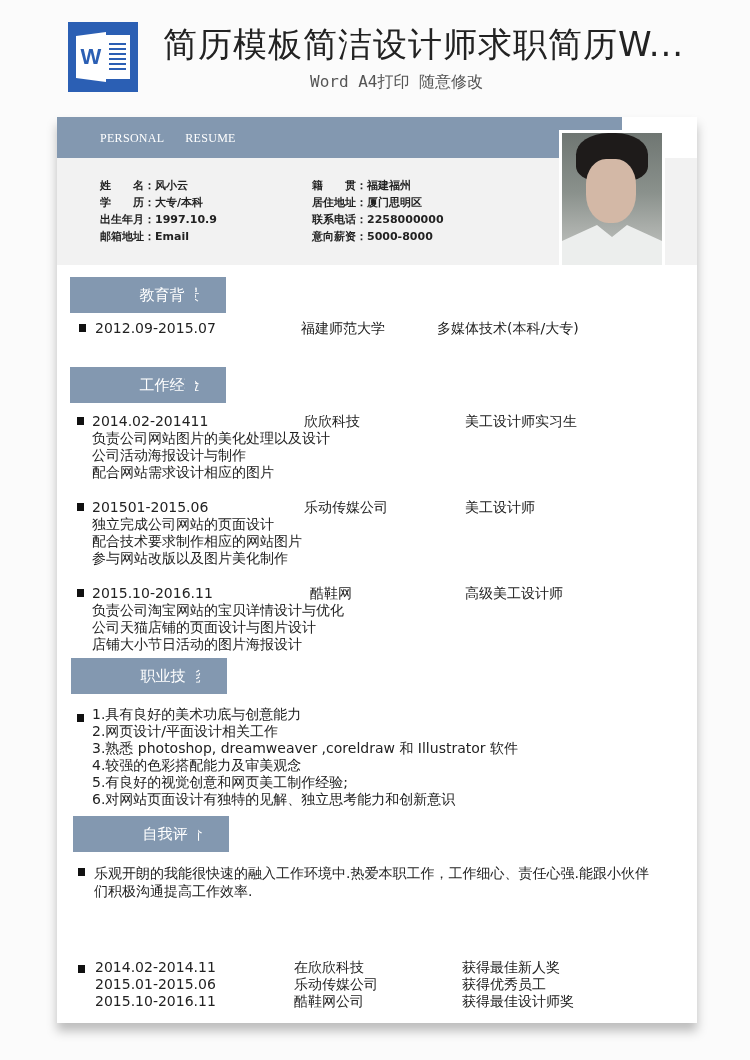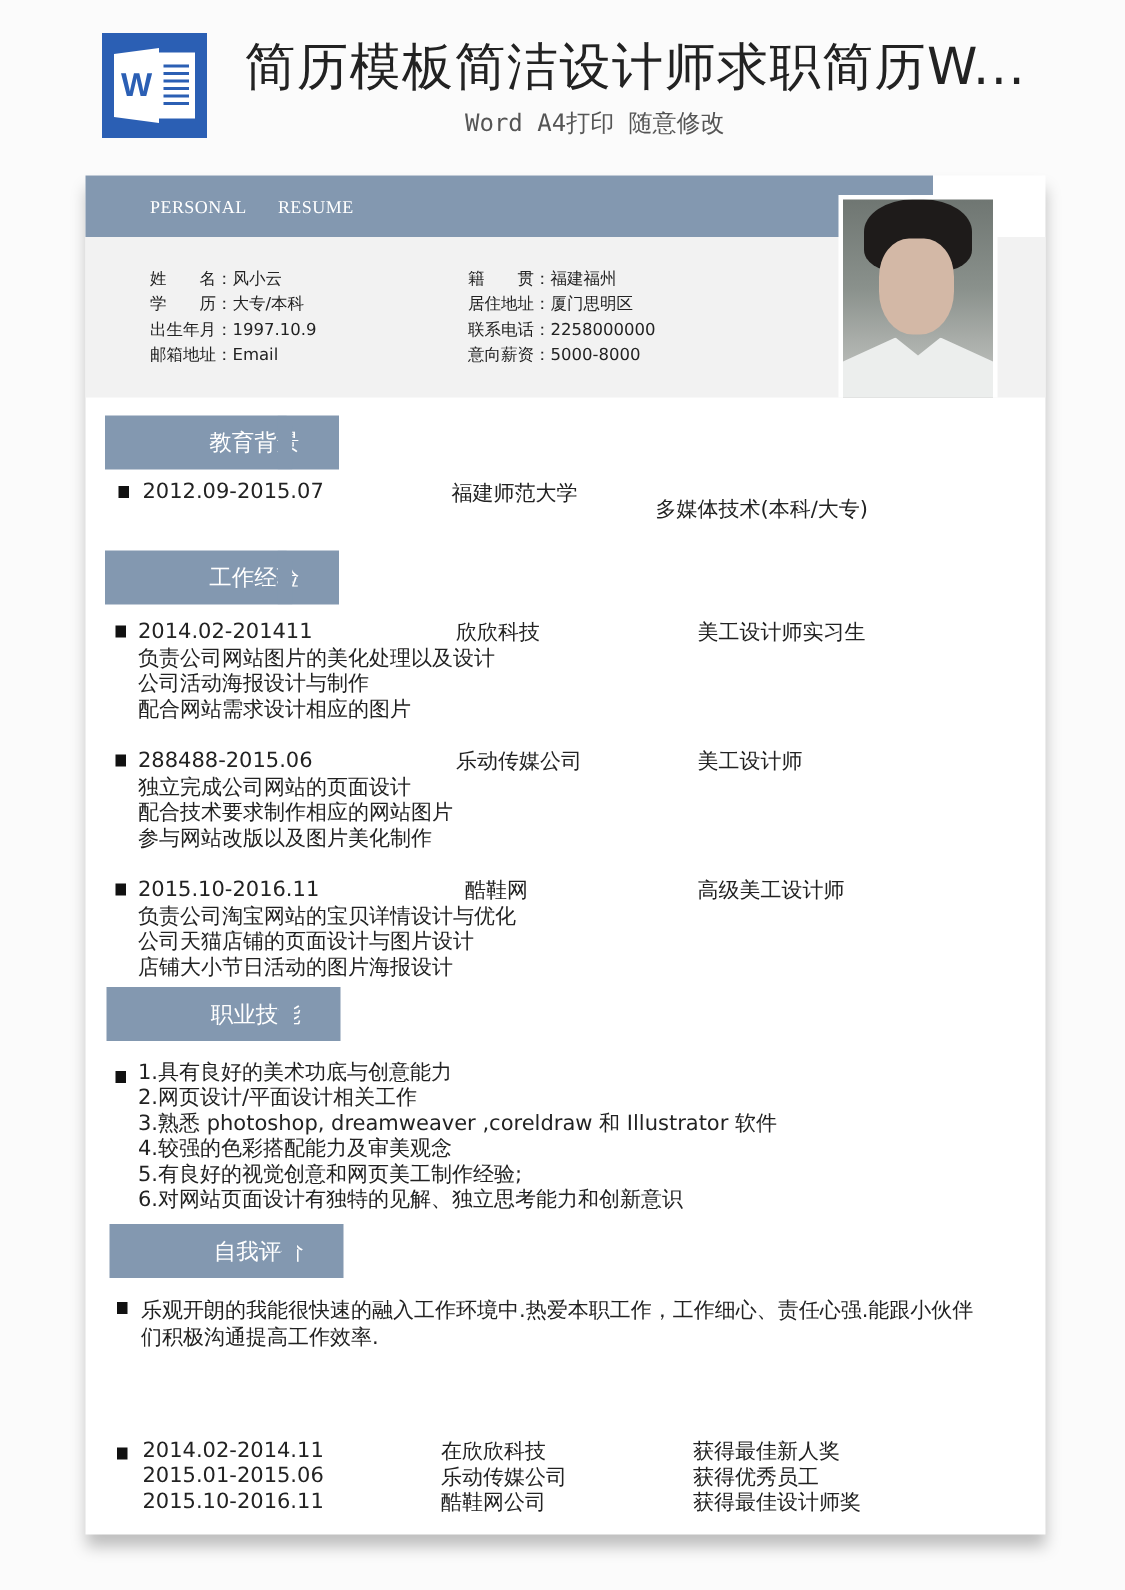--- a/index.html
+++ b/index.html
@@ -9,21 +9,21 @@
   .wicon .pg{position:absolute;left:36px;top:13px;width:26px;height:44px;background:#fff;}
   .wicon .pg i{position:absolute;left:5px;width:17px;height:2px;background:#2b5fb4;}
   .wicon .cover{position:absolute;left:8px;top:10px;width:30px;height:50px;background:#fff;clip-path:polygon(0 8%,100% 0,100% 100%,0 92%);}
   .wicon .w{position:absolute;left:10px;top:22px;width:26px;text-align:center;font:bold 22px "Liberation Sans",sans-serif;color:#2b5fb4;}
   .title{position:absolute;left:163px;top:22px;font-size:34px;color:#222;letter-spacing:1px;white-space:nowrap;font-family:"DejaVu Sans",sans-serif;}
   .subtitle{position:absolute;left:310px;top:72px;font-size:16px;color:#555;font-family:"DejaVu Sans Mono",monospace;white-space:nowrap;}
   .page{position:absolute;left:57px;top:117px;width:640px;height:906px;background:#fff;box-shadow:0 8px 10px rgba(0,0,0,0.25);}
   .band{position:absolute;left:0;top:0;width:565px;height:41px;background:#8398b0;}
   .band .lbl{position:absolute;left:43px;top:14px;color:#fff;font:12px "Liberation Serif",serif;letter-spacing:0.3px;word-spacing:18px;}
   .info{position:absolute;left:0;top:41px;width:640px;height:107px;background:#f2f2f2;}
-  .info .row{position:absolute;font-size:11px;color:#222;white-space:nowrap;}
+  .info .row{position:absolute;font-size:11px;color:#222;white-space:nowrap;font-weight:bold;}
   .photo{position:absolute;left:502px;top:13px;width:106px;height:135px;background:#fff;}
   .photo .img{position:absolute;left:3px;top:3px;width:100px;height:132px;background:linear-gradient(180deg,#6f7672 0%,#8a918c 45%,#a8aca8 70%,#c9cbc8 100%);overflow:hidden;}
   .photo .hair{position:absolute;left:14px;top:0;width:72px;height:48px;background:#1e1b1a;border-radius:45% 45% 30% 30%;}
   .photo .face{position:absolute;left:24px;top:26px;width:50px;height:64px;background:#d3b8a6;border-radius:40% 40% 45% 45%;}
   .photo .shirt{position:absolute;left:0;top:92px;width:100px;height:40px;background:#eceeed;clip-path:polygon(0 40%,35% 0,50% 30%,65% 0,100% 40%,100% 100%,0 100%);}
   .sec{position:absolute;left:13px;width:125px;height:36px;}
   .sec .main{position:absolute;left:0;top:0;width:113px;height:36px;background:#8398b0;color:#fff;font-size:15px;line-height:36px;text-align:center;padding-left:43px;}
   .sec .tab{position:absolute;left:115px;top:0;width:10px;height:36px;background:#8398b0;clip-path:polygon(0 0,60% 0,100% 22%,100% 100%,0 100%);}
   .t{position:absolute;font-size:14px;color:#222;white-space:nowrap;}
   .bul{position:absolute;width:7px;height:8px;background:#111;}
@@ -70,36 +70,36 @@
       </div>
   </div>
 
   <div class="sec" style="top:160px">
     <div class="main">教育背景</div>
       <div class="tab"></div>
   </div>
   <div class="bul" style="left:22px;top:207px"></div>
   <div class="t" style="left:38px;top:203px">2012.09-2015.07</div>
   <div class="t" style="left:244px;top:203px">福建师范大学</div>
-  <div class="t" style="left:380px;top:214px">多媒体技术(本科/大专)</div>
+  <div class="t" style="left:380px;top:203px">多媒体技术(本科/大专)</div>
 
   <div class="sec" style="top:250px">
     <div class="main">工作经验</div>
       <div class="tab"></div>
   </div>
   <div class="bul" style="left:20px;top:300px"></div>
   <div class="t" style="left:35px;top:296px">2014.02-201411</div>
   <div class="t" style="left:247px;top:296px">欣欣科技</div>
   <div class="t" style="left:408px;top:296px">美工设计师实习生</div>
   <div class="t" style="left:35px;top:313px">负责公司网站图片的美化处理以及设计</div>
   <div class="t" style="left:35px;top:330px">公司活动海报设计与制作</div>
   <div class="t" style="left:35px;top:347px">配合网站需求设计相应的图片</div>
 
   <div class="bul" style="left:20px;top:386px"></div>
-  <div class="t" style="left:35px;top:382px">288488-2015.06</div>
+  <div class="t" style="left:35px;top:382px">201501-2015.06</div>
   <div class="t" style="left:247px;top:382px">乐动传媒公司</div>
   <div class="t" style="left:408px;top:382px">美工设计师</div>
   <div class="t" style="left:35px;top:399px">独立完成公司网站的页面设计</div>
   <div class="t" style="left:35px;top:416px">配合技术要求制作相应的网站图片</div>
   <div class="t" style="left:35px;top:433px">参与网站改版以及图片美化制作</div>
 
   <div class="bul" style="left:20px;top:472px"></div>
   <div class="t" style="left:35px;top:468px">2015.10-2016.11</div>
   <div class="t" style="left:253px;top:468px">酷鞋网</div>
   <div class="t" style="left:408px;top:468px">高级美工设计师</div>

